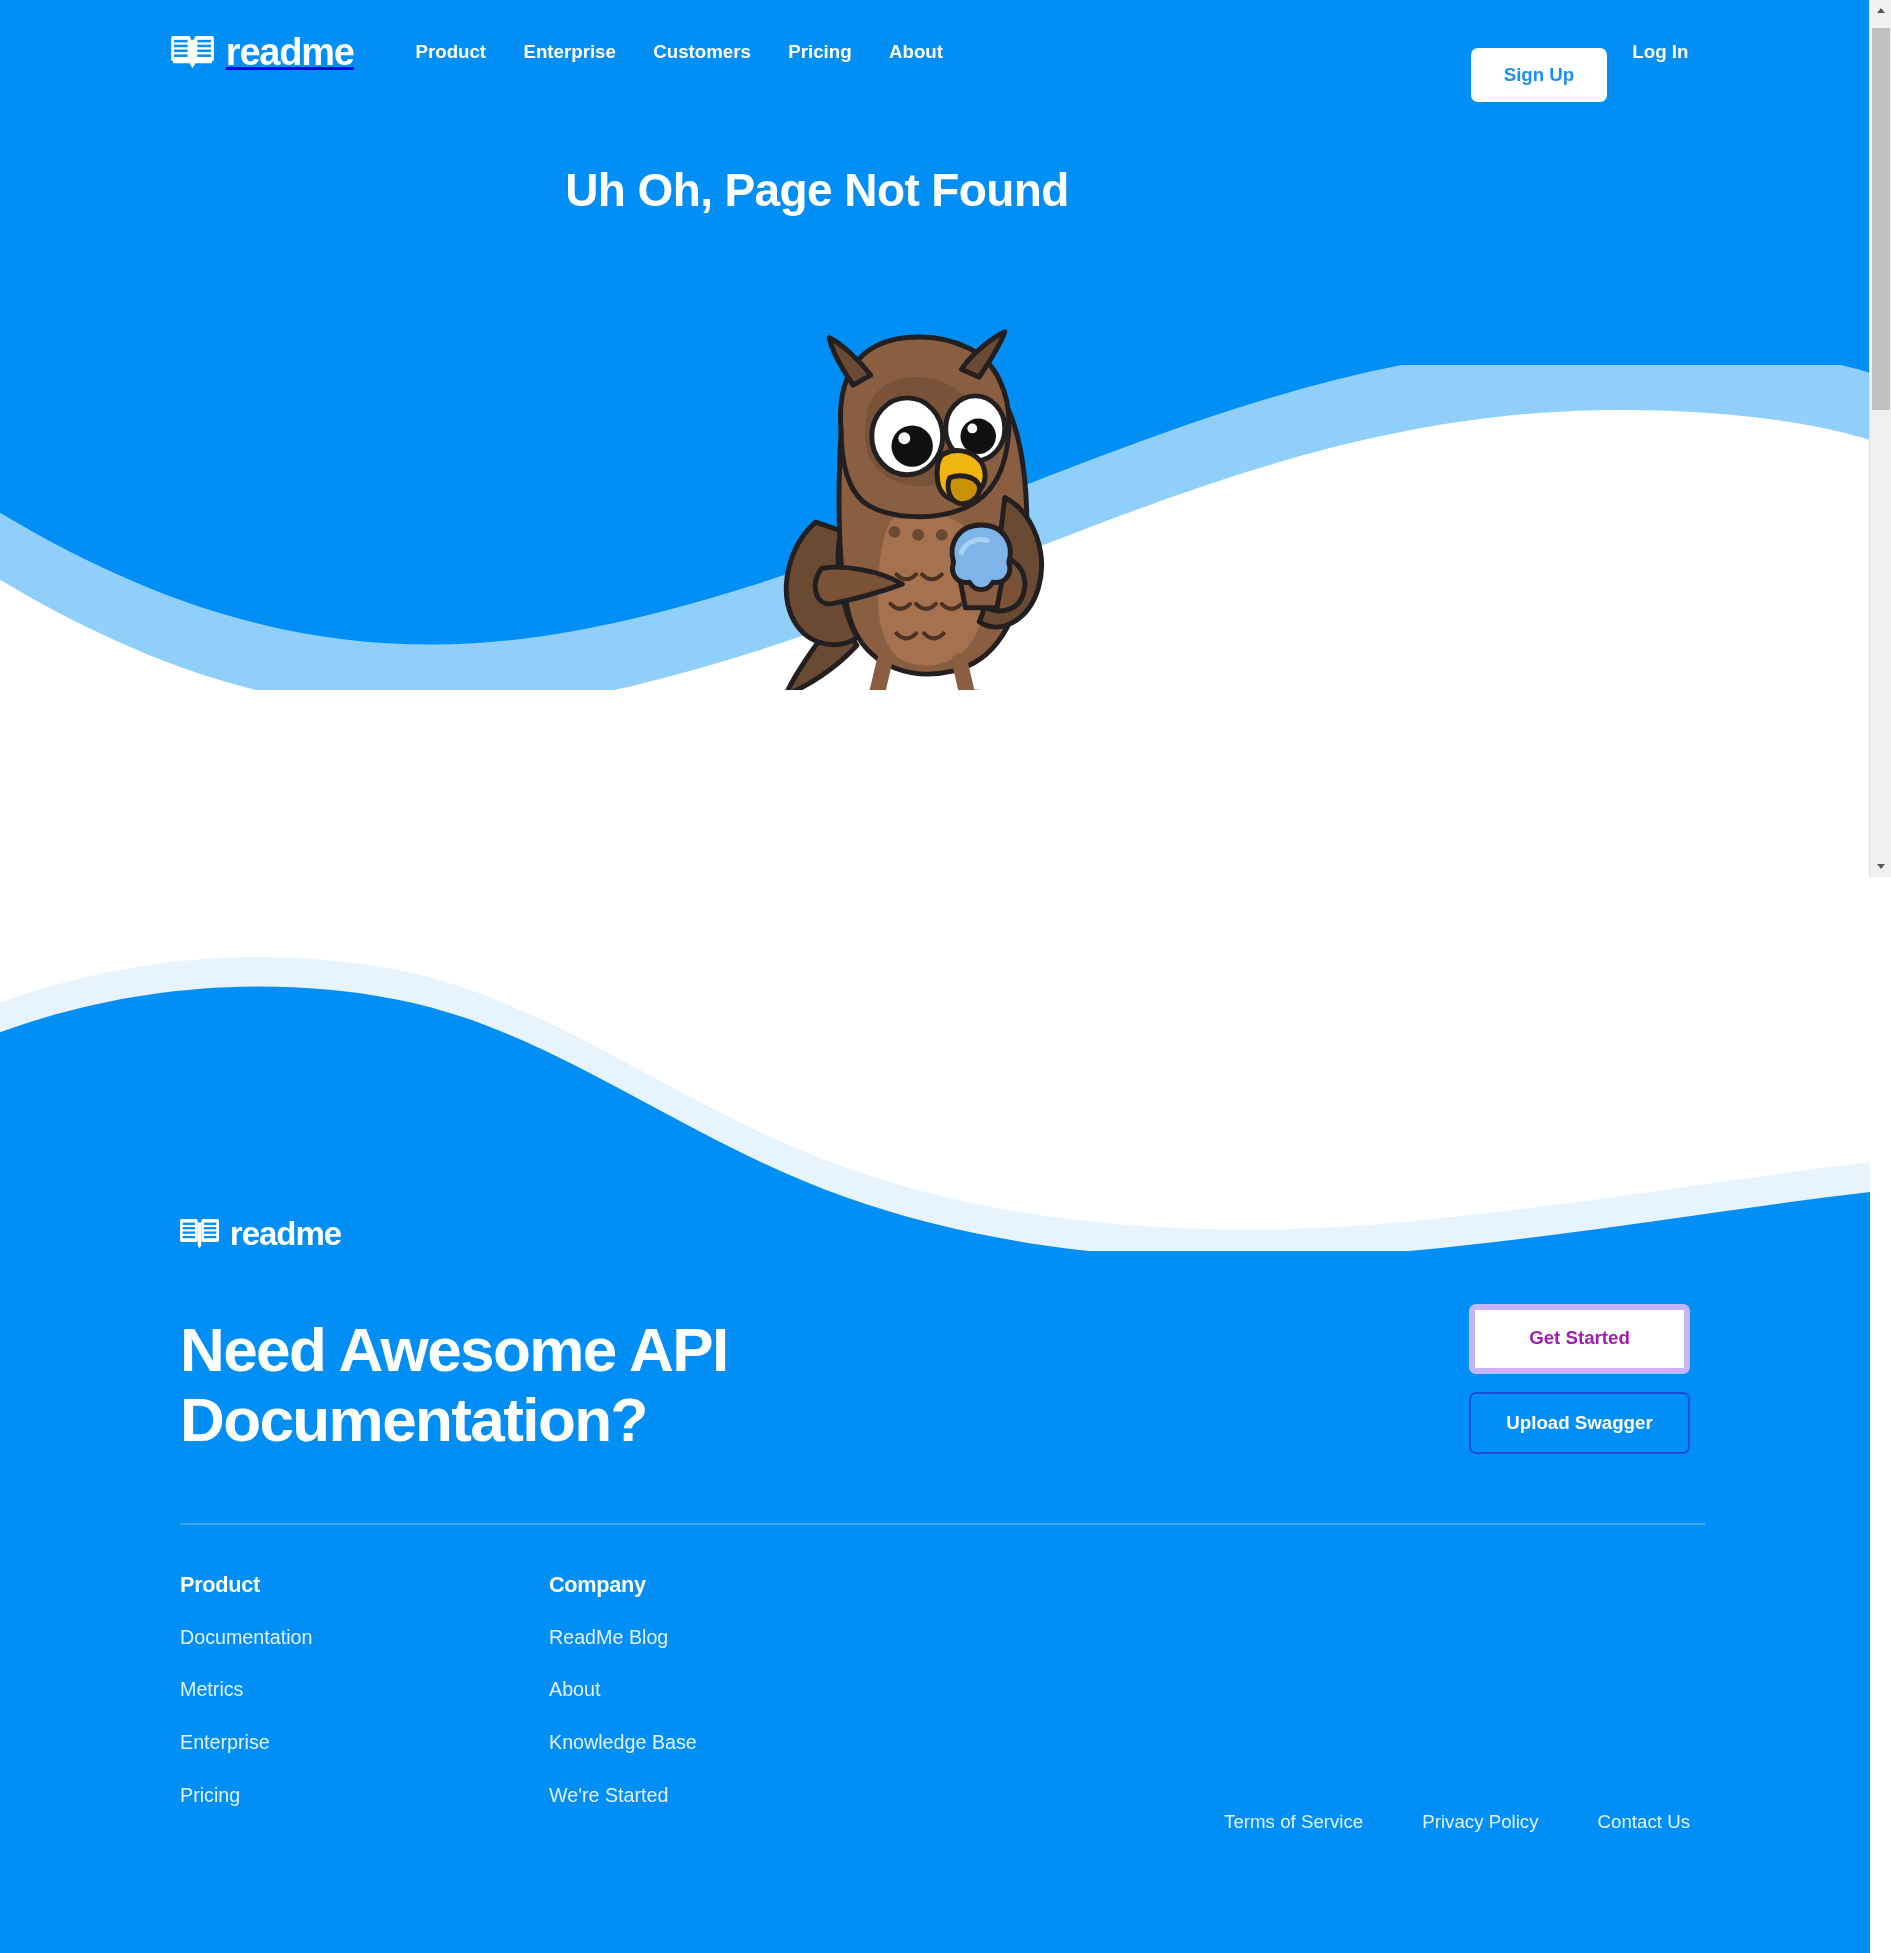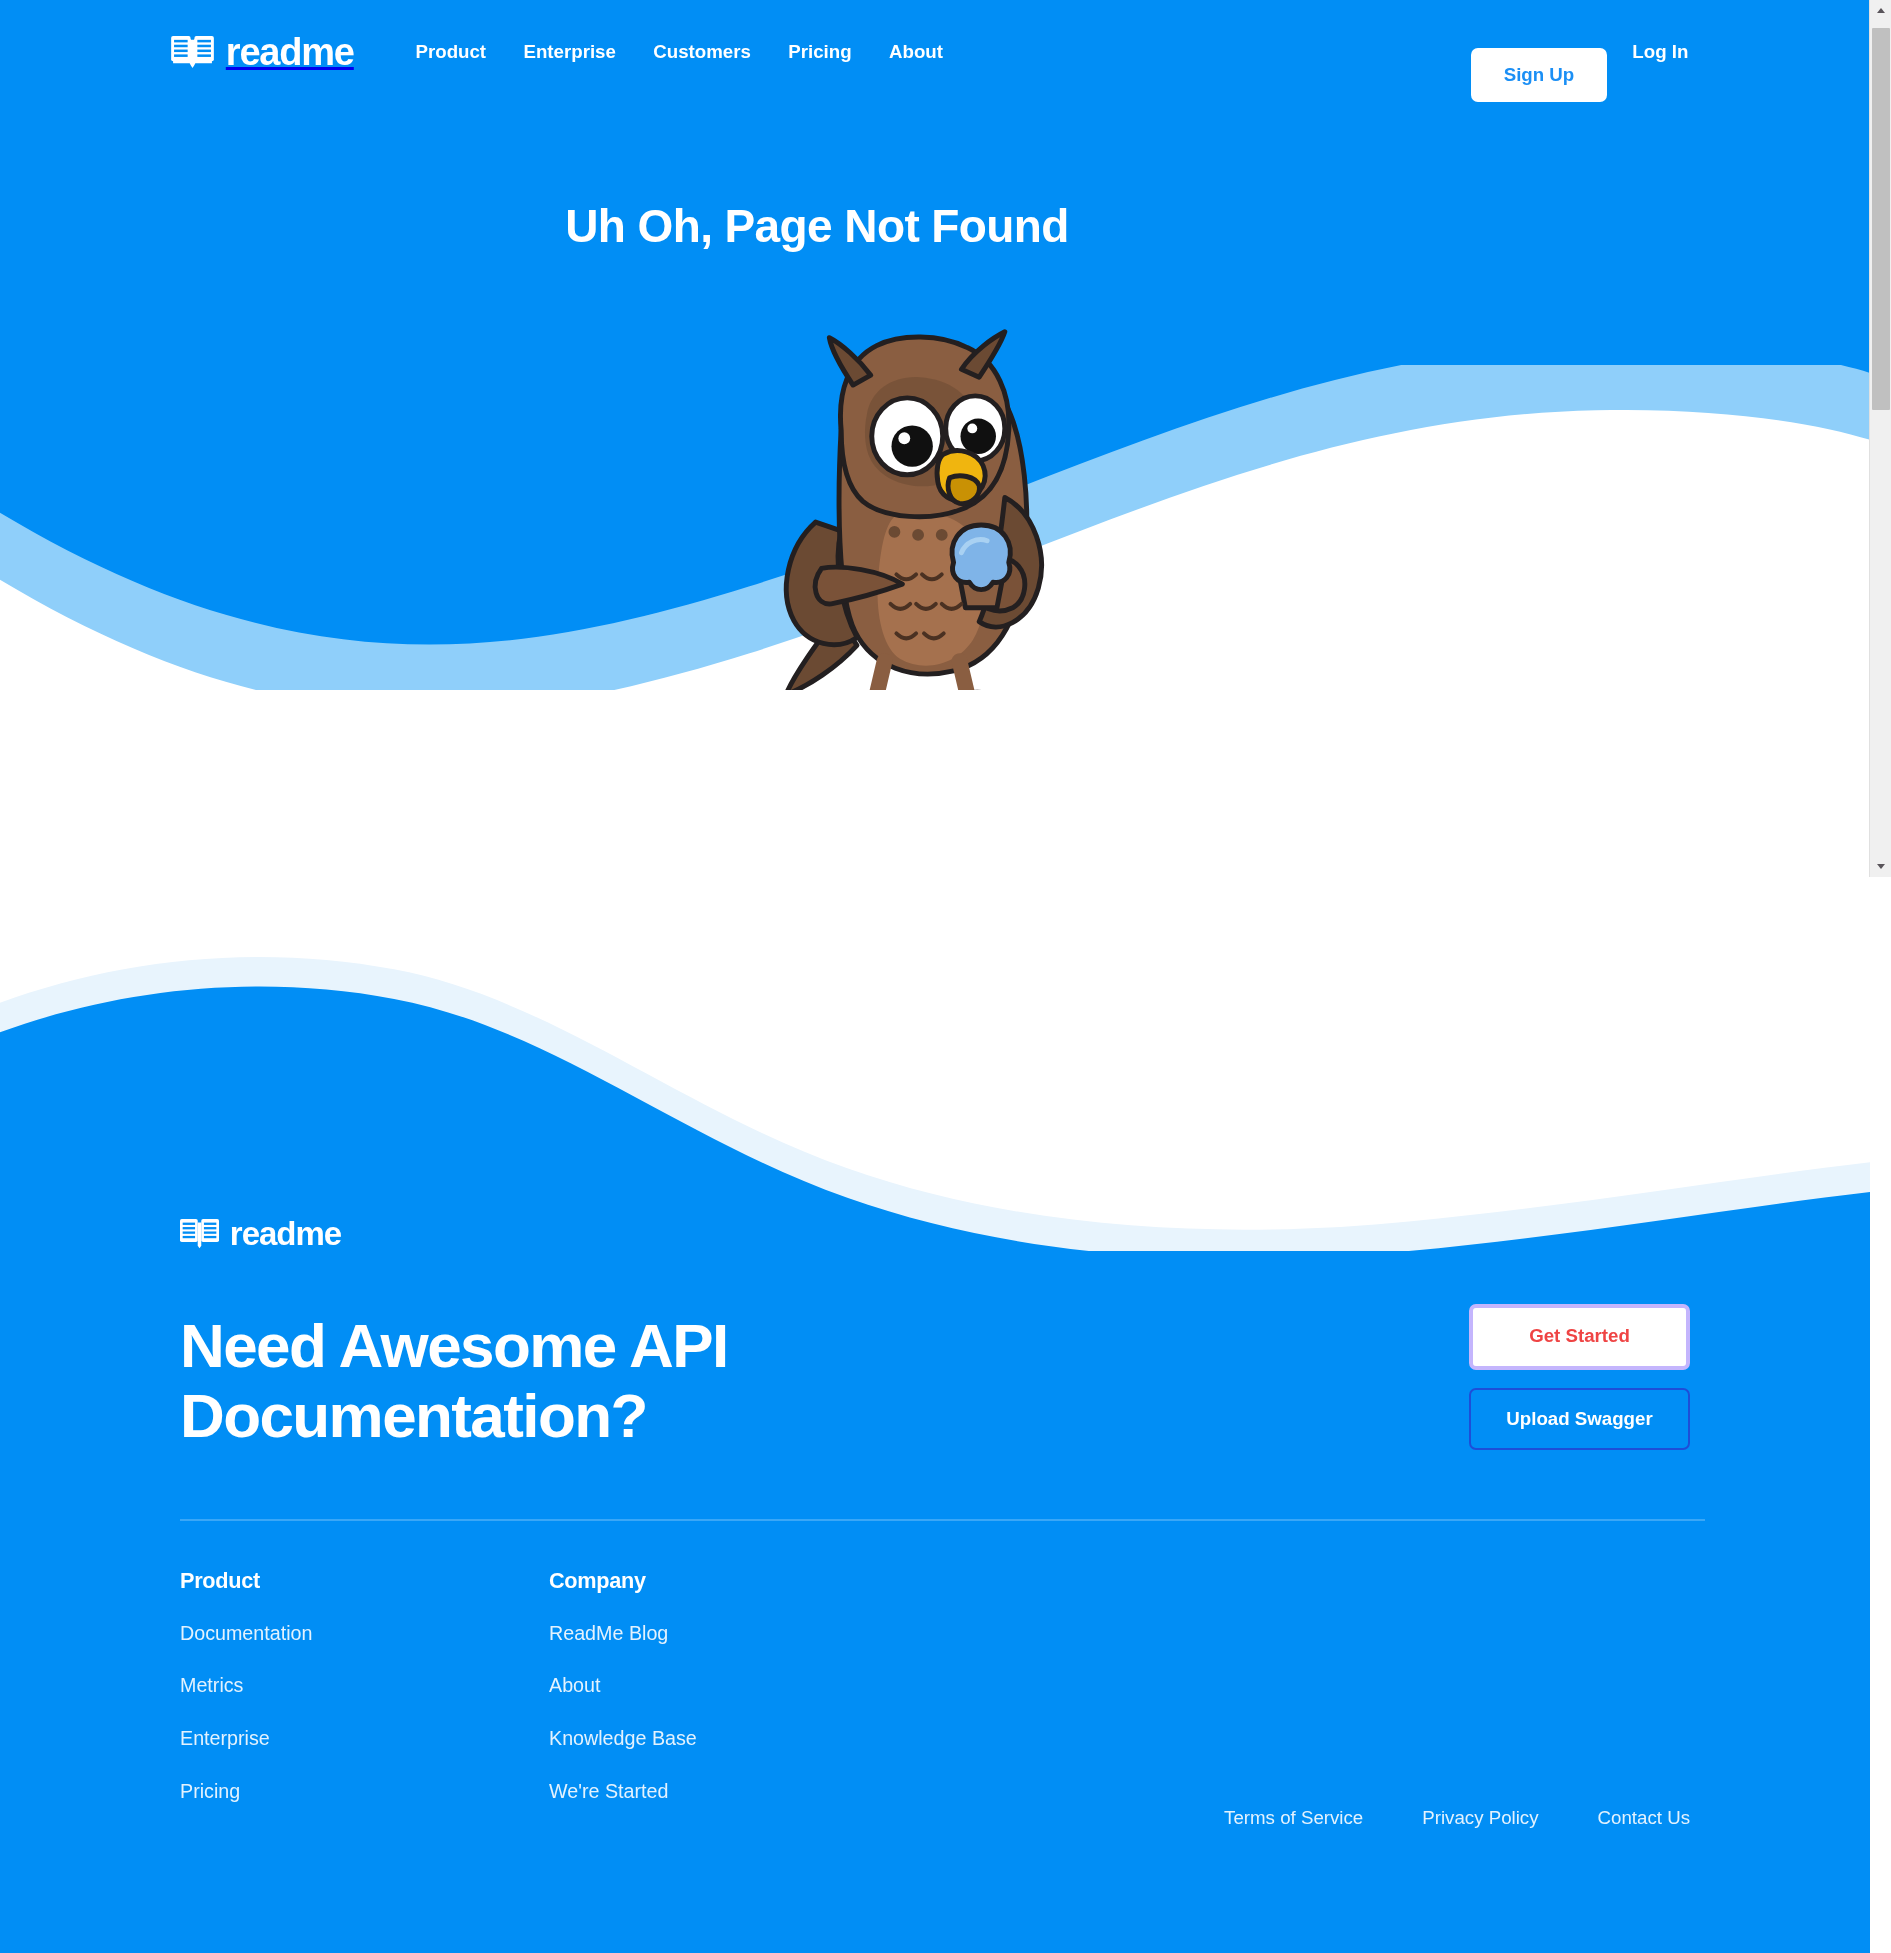--- a/index.html
+++ b/index.html
@@ -38,21 +38,21 @@
   .nav-right { margin-left:auto; display:flex; align-items:center; margin-right:156px; gap:0; }
   #signup-btn {
     background:#ffffff; color:#1b8ff5; font-size:18.7px; font-weight:700;
     border:none; border-radius:6.9px; padding:15.8px 32.5px; cursor:pointer;
     font-family:inherit;
     margin-top:47px;
   }
   #login-link { color:#fff; font-size:18.7px; font-weight:700; text-decoration:none; padding:0 25.6px; }
 
   
-  #hero-copy { position:absolute; left:0; top:0; width:1634px; text-align:center; z-index:15;margin-top:36px; }
+  #hero-copy { position:absolute; left:0; top:0; width:1634px; text-align:center; z-index:15; }
   #hero-title {
     color:#ffffff; font-size:46px; font-weight:700; letter-spacing:-0.6px;
     margin-top:163px; line-height:1.2;
   }
   #hero-sub {
     color:#cce8fd; font-size:27.6px; font-weight:400; margin-top:15.8px; line-height:1.3;
   }
 
   
   #owl-wrap {
@@ -77,21 +77,21 @@
   #cta-heading {
     color:#ffffff; font-size:62px; font-weight:700; line-height:1.12;
     letter-spacing:-1.6px; max-width:709px;
   }
   #cta-buttons { margin-left:auto; display:flex; flex-direction:column; gap:18.7px; margin-top:18.7px; }
   .cta-btn {
     width:221px; padding:18.7px 9.9px; border-radius:6.9px; font-size:18.7px;
     font-weight:700; text-align:center; cursor:pointer; font-family:inherit;
     line-height:1.1;
   }
-  #get-started-btn { background:#ffffff; color:#ef4444; border:4px solid #c4b5fd; }
+  #get-started-btn { background:#ffffff; color:#a21caf; border:6px solid #c4b5fd; }
   #upload-swagger-btn { background:transparent; color:#ffffff; border:2px solid #1d4ed8; }
 
   #footer-divider {
     height:2px; background:#3aa7f7; margin-top:69px; width:1525px;
   }
 
   #footer-cols { display:flex; margin-top:47px; position:relative; }
   .fcol { width:369px; }
   .fcol-title { color:#fff; font-size:21.7px; font-weight:700; margin-bottom:27.6px; letter-spacing:-0.3px; }
   .fcol a { display:block; color:#e3f2fe; font-size:19.7px; text-decoration:none; margin-bottom:29.6px; }

